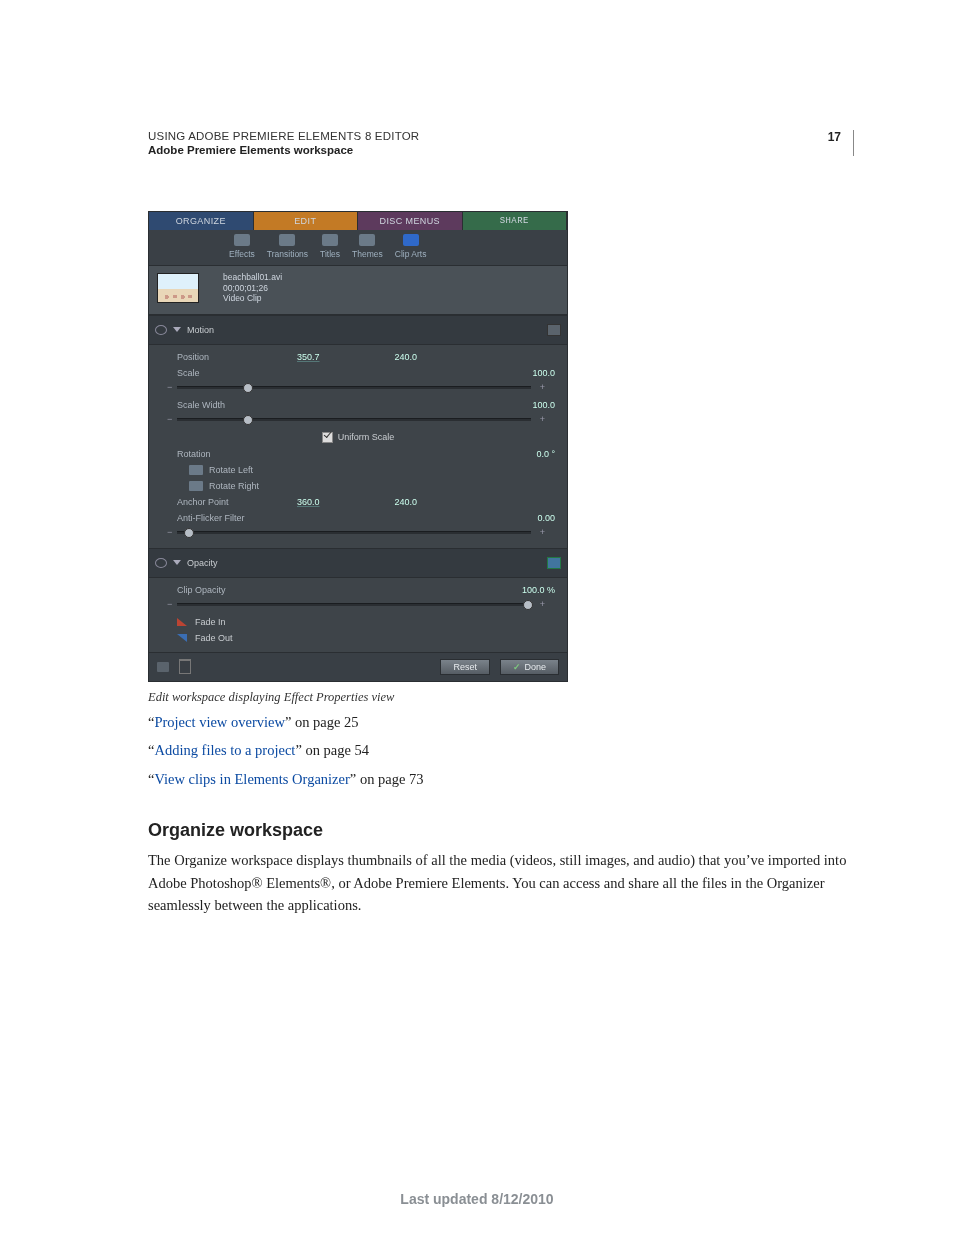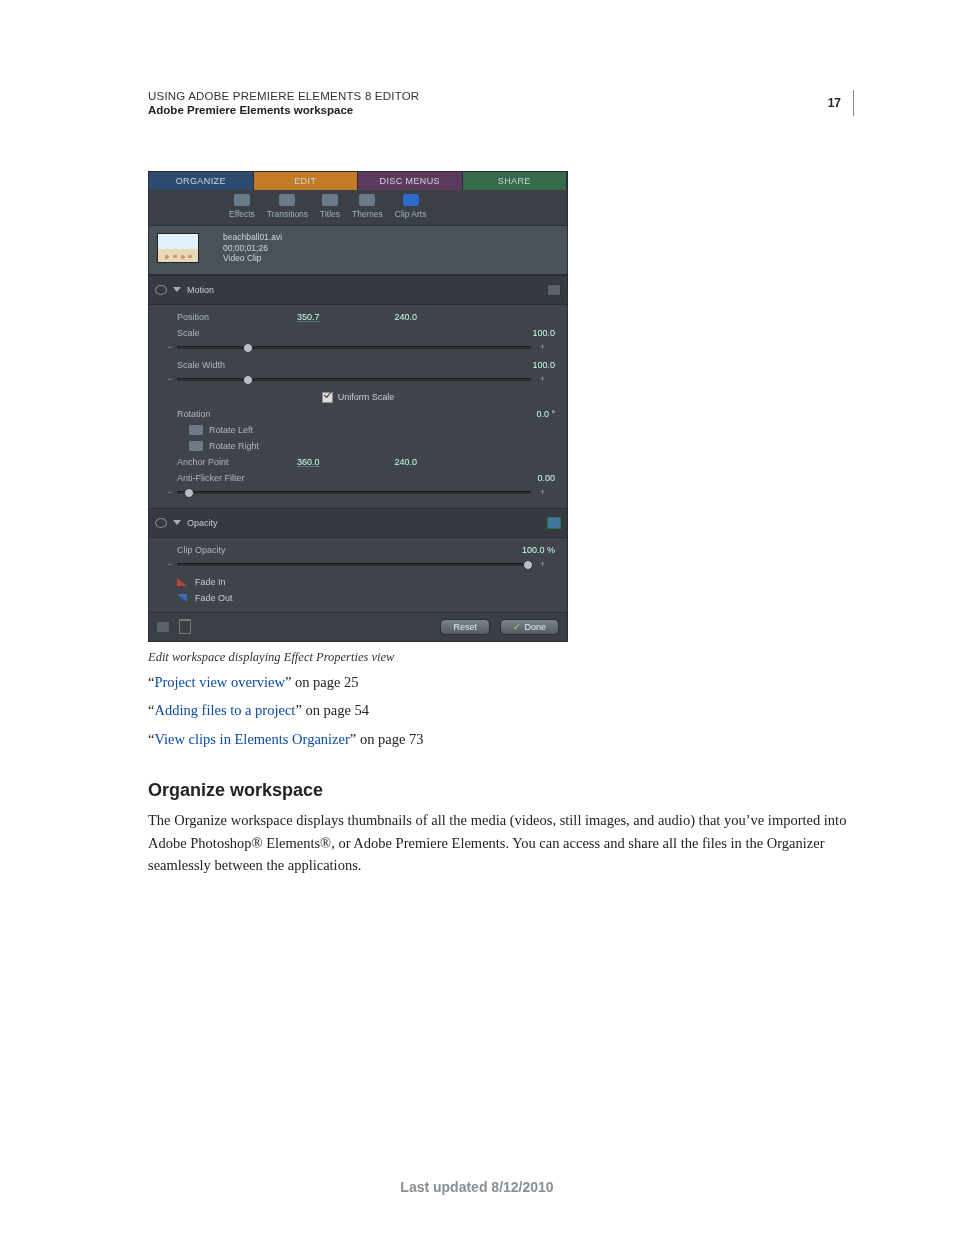--- a/index.html
+++ b/index.html
@@ -10,25 +10,26 @@
     width: 954px;
     height: 1235px;
     position: relative;
   }
   .page {
     padding: 90px 100px 0 148px;
   }
   .running-head {
     display: flex;
     justify-content: space-between;
-    align-items: center;
+    align-items: flex-start;
     border-right: 1px solid #888;
     padding-right: 12px;
     margin-bottom: 6px;
     font-family: "Myriad Pro", Arial, sans-serif;
+    margin-top: 40px;
   }
   .rh-left {
     font-size: 11.5px;
     letter-spacing: .2px;
     color: #333;
   }
   .rh-sub {
     font-weight: 700;
     font-size: 11.5px;
     margin-top: 2px;
@@ -67,21 +68,21 @@
   .tabs div {
     flex: 1;
     text-align: center;
     line-height: 18px;
     color: #cfd6df;
     border-right: 1px solid #2a2e32;
   }
   .t-org { background: #2f4a71; }
   .t-edit { background: #c37a25; color:#fff; }
   .t-disc { background: #5d3a5d; }
-  .t-share { background: #356b4a; }
+  .t-share { background: #356b4a; font-family: Liberation Mono, monospace; }
 
   .toolbar {
     display: flex;
     gap: 12px;
     padding: 4px 30px 6px 80px;
     background: #3a4046;
     border-bottom: 1px solid #2a2e32;
     font-size: 8.5px;
   }
   .tool { text-align: center; color:#9fb0bf; }
@@ -168,21 +169,21 @@
   .footerbar {
     display:flex; align-items:center; gap:10px;
     padding:6px 8px;
     background:#393f45;
     border-top:1px solid #2a2e32;
   }
   .footerbar .sp { flex:1; }
   .btn {
     font-size:9px; padding:2px 12px;
     background:linear-gradient(#7a828a,#565d64);
-    border:1px solid #2a2e32; border-radius:5px;
+    border:1px solid #2a2e32; border-radius:0;
     color:#e8ecef; display:flex; align-items:center; gap:4px;
   }
   .chkmark{color:#7fc97f;font-weight:bold;}
   .trash{width:10px;height:12px;border:1px solid #777;border-top:2px solid #777;}
   .smico{width:12px;height:10px;background:#5a636c;border-radius:1px;}
 
   
   h3.help {
     font-family: "Myriad Pro", Arial, sans-serif;
     font-weight:700;
@@ -199,21 +200,21 @@
   }
   p.body {
     font-size: 14.5px;
     line-height: 1.55;
     margin: 6px 0;
     color:#222;
   }
   .lnk { color:#0b4aa2; }
   .footer-date{
     position:absolute;
-    bottom:40px;
+    bottom:28px;
     left:0; right:0;
     text-align:center;
     font-family:"Myriad Pro", Arial, sans-serif;
     color:#8a8f94;
     font-weight:600;
     font-size:14px;
   }
 </style>
 </head>
 <body>

